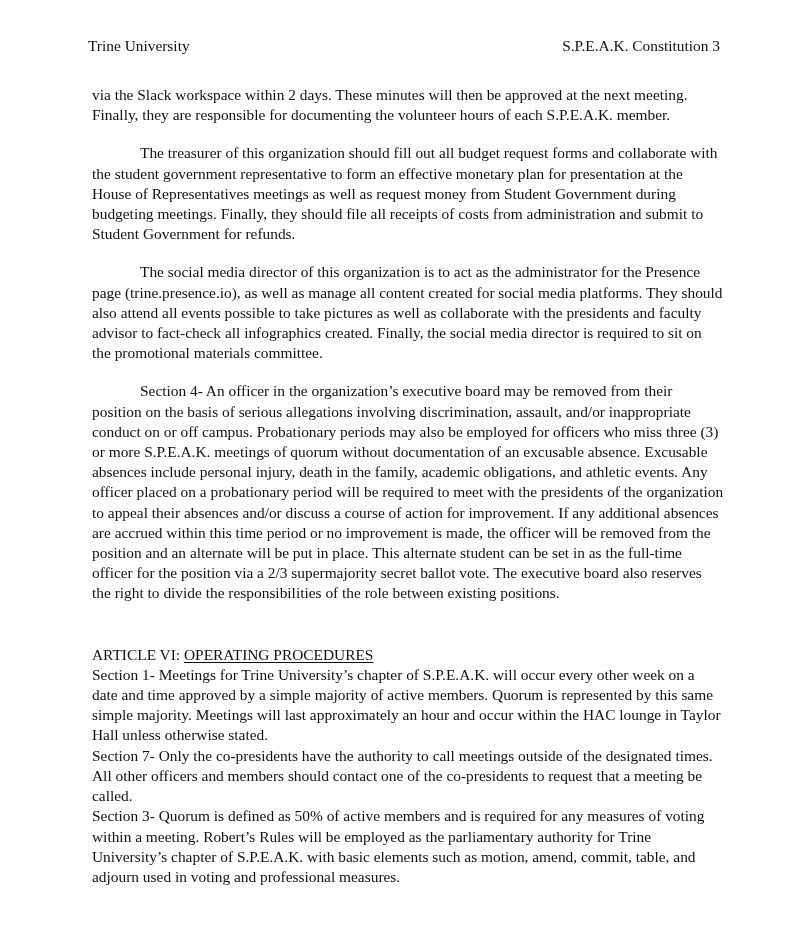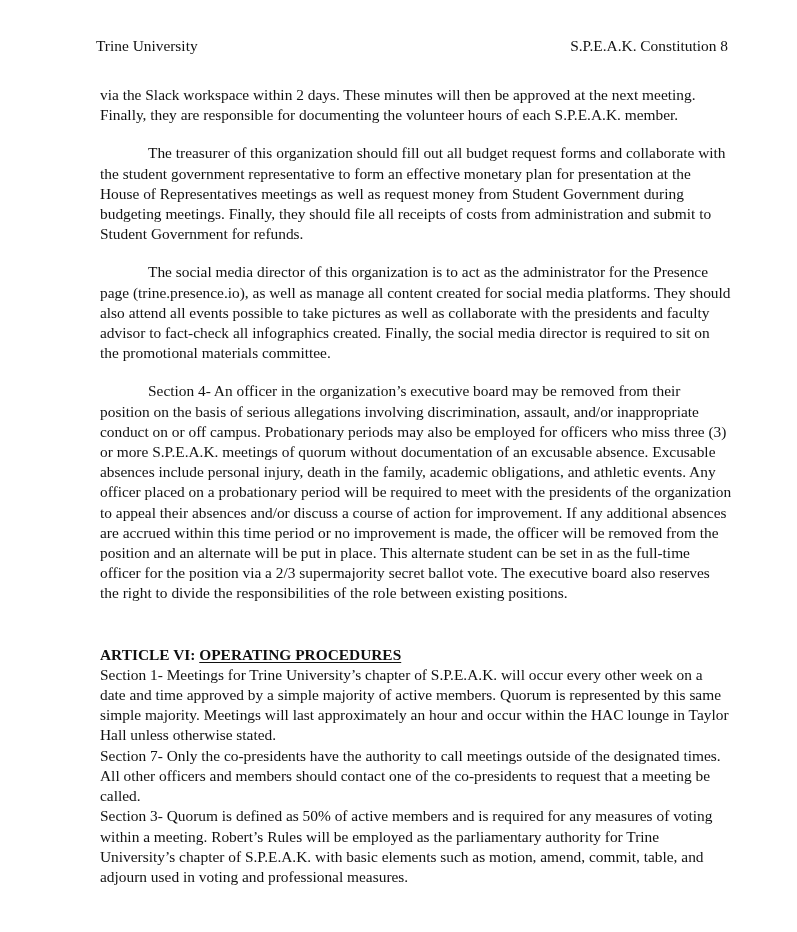--- a/index.html
+++ b/index.html
@@ -19,61 +19,61 @@
     }
     .page {
       position: absolute;
       left: 88px;
       top: 0;
       width: 632px;
     }
     .header {
       position: absolute;
       top: 36px;
-      left: 8px;
+      left: 0;
       width: 632px;
       display: flex;
       justify-content: space-between;
       font-size: 15.4px;
       line-height: 20px;
     }
     .body {
       position: absolute;
-      left: 12px;
+      left: 4px;
       top: 85px;
       width: 632px;
     }
     p {
       margin: 0;
       text-align: left;
     }
     .indent {
       text-indent: 48px;
     }
     .gap-1 { margin-top: 18px; }
     .article-heading {
       margin-top: 41px;
       margin-bottom: 0;
-      font-weight: bold;
+      font-weight: normal;
       font-size: 15.4px;
       line-height: 20.2px;
     }
     .article-heading .title {
       text-decoration: underline;
       text-underline-offset: 2px;
     }
     .sec { }
   </style>
 </head>
 <body>
 
 <div class="page">
   <div class="header">
     <span>Trine University</span>
-    <span>S.P.E.A.K. Constitution 8</span>
+    <span>S.P.E.A.K. Constitution 3</span>
   </div>
 
   <div class="body">
     <p>via the Slack workspace within 2 days. These minutes will then be approved at the next meeting. Finally, they are responsible for documenting the volunteer hours of each S.P.E.A.K. member.</p>
     <p class="indent gap-1">The treasurer of this organization should fill out all budget request forms and collaborate with the student government representative to form an effective monetary plan for presentation at the House of Representatives meetings as well as request money from Student Government during budgeting meetings. Finally, they should file all receipts of costs from administration and submit to Student Government for refunds.</p>
     <p class="indent gap-1">The social media director of this organization is to act as the administrator for the Presence page (trine.presence.io), as well as manage all content created for social media platforms. They should also attend all events possible to take pictures as well as collaborate with the presidents and faculty advisor to fact-check all infographics created. Finally, the social media director is required to sit on the promotional materials committee.</p>
     <p class="indent gap-1">Section 4- An officer in the organization’s executive board may be removed from their position on the basis of serious allegations involving discrimination, assault, and/or inappropriate conduct on or off campus. Probationary periods may also be employed for officers who miss three (3) or more S.P.E.A.K. meetings of quorum without documentation of an excusable absence. Excusable absences include personal injury, death in the family, academic obligations, and athletic events. Any officer placed on a probationary period will be required to meet with the presidents of the organization to appeal their absences and/or discuss a course of action for improvement. If any additional absences are accrued within this time period or no improvement is made, the officer will be removed from the position and an alternate will be put in place. This alternate student can be set in as the full-time officer for the position via a 2/3 supermajority secret ballot vote. The executive board also reserves the right to divide the responsibilities of the role between existing positions.</p>
 
     <h2 class="article-heading"><span>ARTICLE VI: </span><span class="title">OPERATING PROCEDURES</span></h2>
 

